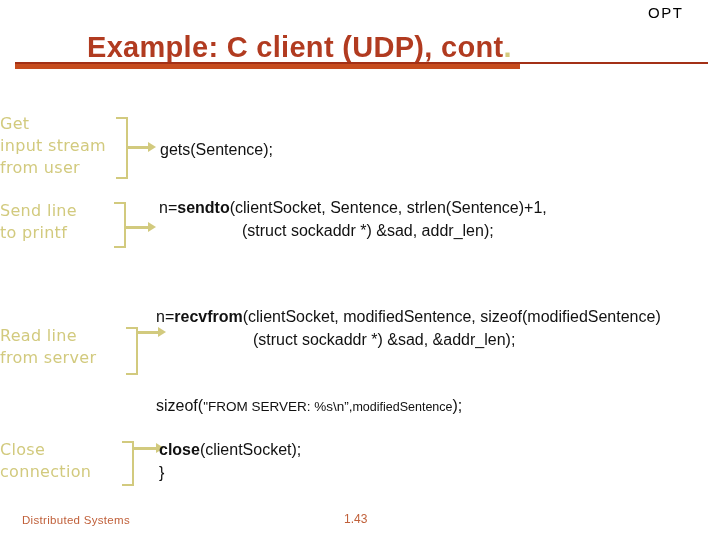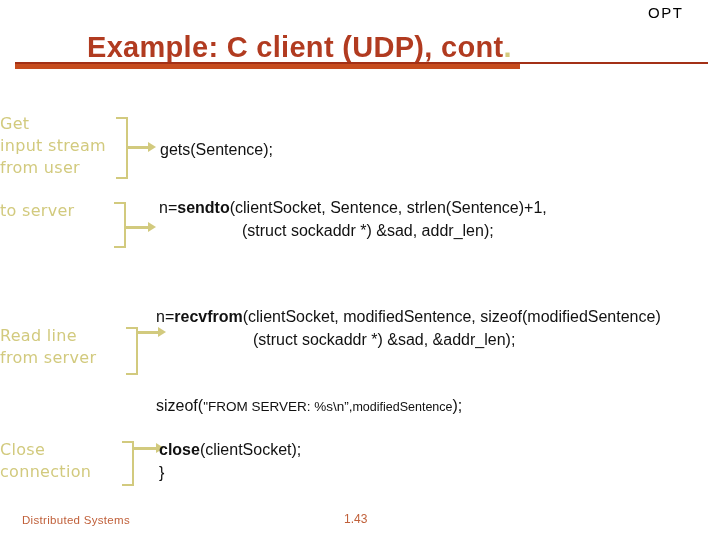--- a/index.html
+++ b/index.html
@@ -83,21 +83,22 @@
     <div>from user</div>
   </div>
   <div class="bracket" style="left:116px; top:117px; height:58px;"></div>
   <div class="arrow" style="left:128px; top:146px; width:21px;"></div>
 
   <div class="code" style="left:160px; top:138px;">
     <div>gets(Sentence);</div>
   </div>
 
   <div class="ann-text" style="left:0px; top:200px; width:119px;">
-    <div>to server</div>
+    <div>Send line</div>
+    <div>to printf</div>
   </div>
   <div class="bracket" style="left:114px; top:202px; height:42px;"></div>
   <div class="arrow" style="left:126px; top:226px; width:23px;"></div>
 
   <div class="code" style="left:159px; top:196px;">
     <div><span>n=</span><b>sendto</b><span>(clientSocket, Sentence, strlen(Sentence)+1,</span></div>
     <div style="margin-left:83px;"><span>(struct sockaddr *) &amp;sad, addr_len);</span></div>
   </div>
 
   <div class="ann-text" style="left:0px; top:325px; width:129px;">

